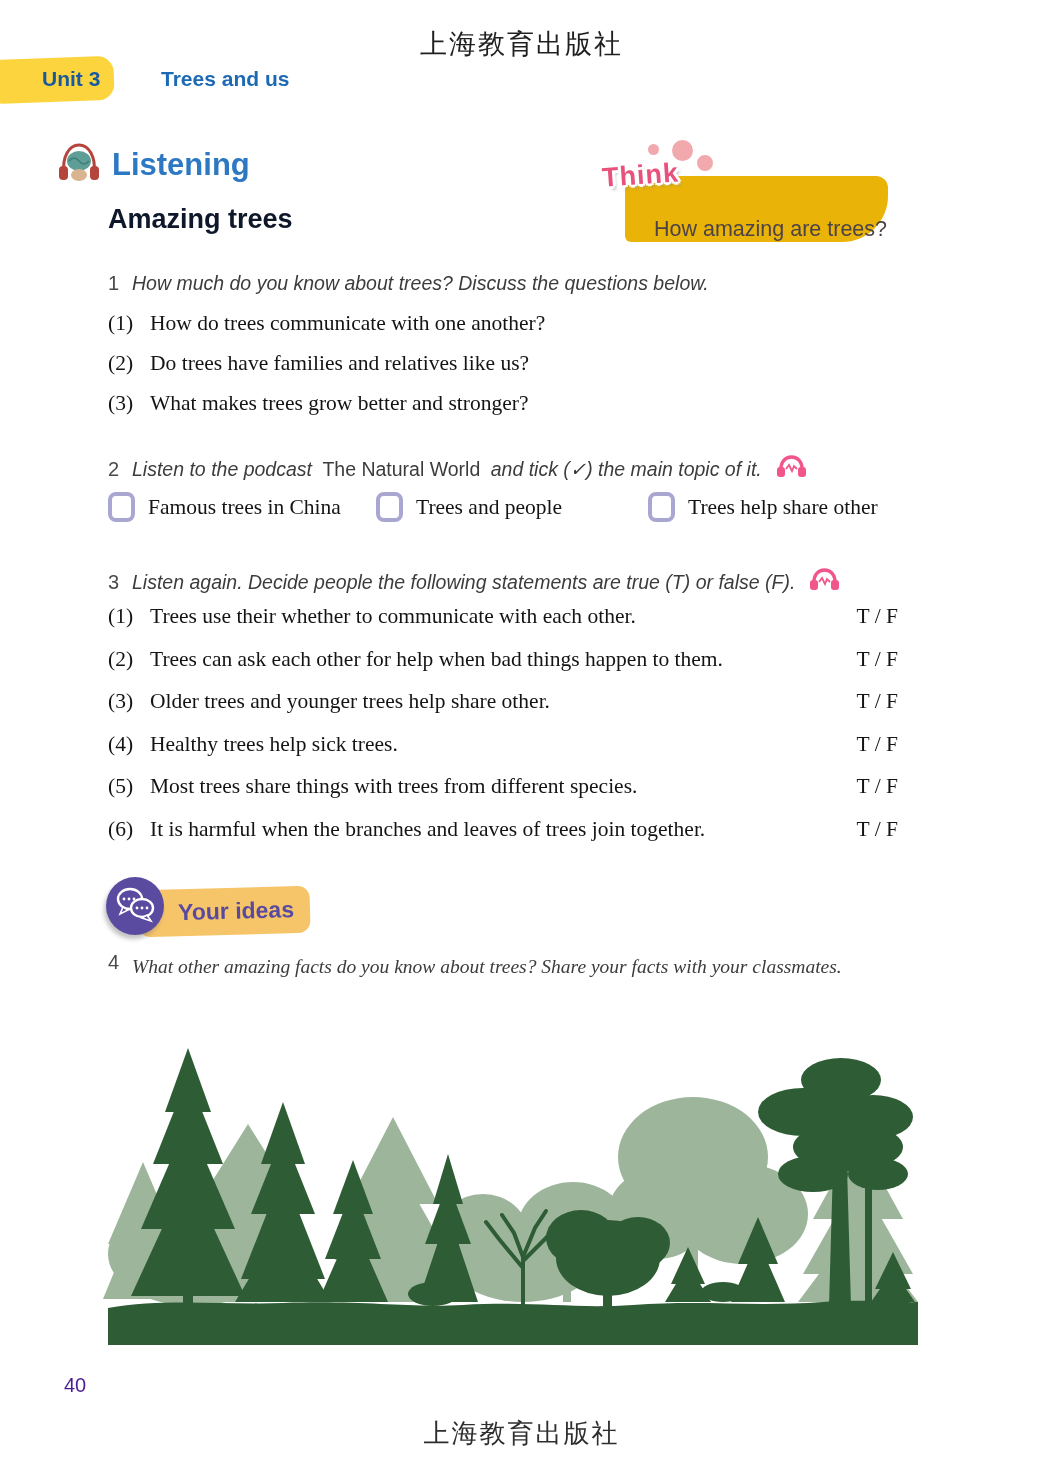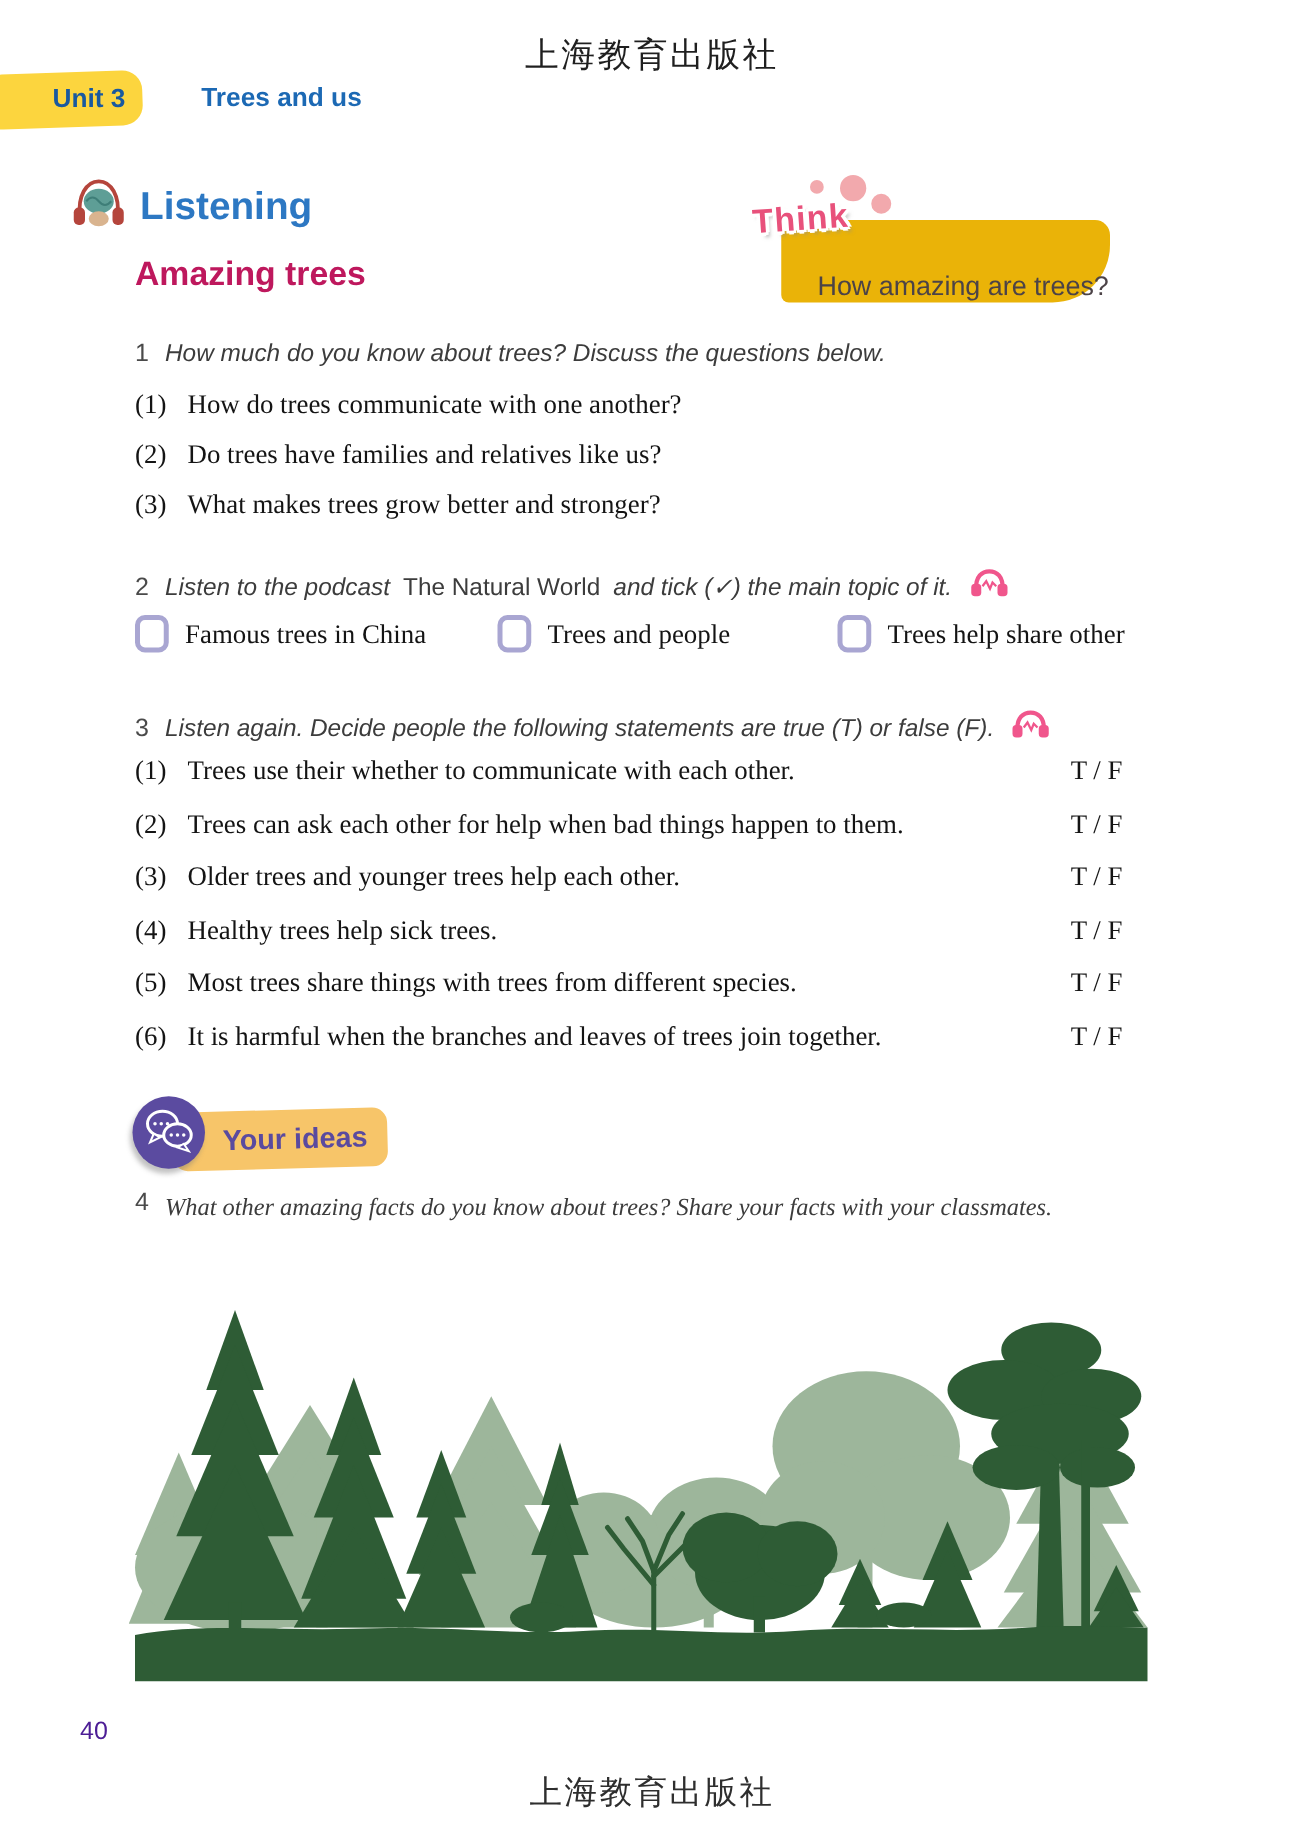--- a/index.html
+++ b/index.html
@@ -17,21 +17,21 @@
   
   .unit-badge { position:absolute; left:-14px; top:58px; width:128px; height:44px;
     background:#fcd53e; border-radius:16px; transform:rotate(-2deg);
     display:flex; align-items:center; justify-content:flex-end; padding-right:14px; }
   .unit-badge span { font-size:21px; font-weight:bold; color:#19599f; transform:rotate(2deg); }
   .unit-title { position:absolute; left:113px; top:67px; font-size:21px; font-weight:bold; color:#1c69b4;margin-left:48px; }
 
   
   .listening-row { position:absolute; left:56px; top:139px; display:flex; align-items:center; gap:10px; }
   .listening-title { font-size:31px; font-weight:bold; color:#2d78c3; }
-  .section-subtitle { position:absolute; left:108px; top:204px; font-size:27px; font-weight:bold; color:#be185d; }
+  .section-subtitle { position:absolute; left:108px; top:204px; font-size:27px; font-weight:bold; color:#0f172a; }
 
   
   .think-dot { position:absolute; border-radius:50%; background:#f2a9ad; }
   .dot-small { left:648px; top:144px; width:11px; height:11px; }
   .dot-big { left:672px; top:140px; width:21px; height:21px; }
   .think-ring { position:absolute; left:697px; top:155px; width:15px; height:15px;
     border:8px solid #f2a9ad; border-radius:50%; background:#fff; }
   .think-label { position:absolute; left:602px; top:160px; font-size:27px; font-weight:bold;
     color:#e8517b; transform:rotate(-4deg); letter-spacing:1px;
     text-shadow:-2px -2px 0 #fff, 2px -2px 0 #fff, -2px 2px 0 #fff, 2px 2px 0 #fff,
@@ -46,21 +46,21 @@
   .task-instruction { font-size:19.5px; font-style:italic; color:#3c3c3c; }
   .task-instruction .upright { font-style:normal; }
   .serif-row { position:absolute; left:108px; display:flex; align-items:baseline;
     font-family:"Liberation Serif", serif; font-size:21.5px; color:#141414; }
   .q-num { width:42px; flex:none; }
   .audio-icon-wrap { display:inline-block; margin-left:14px; transform:translateY(3px); }
 
   
   .options-row { position:absolute; left:108px; top:492px; width:800px; display:flex; }
   .option { display:flex; align-items:center; }
-  .option.o1 { width:290px; } .option.o2 { width:272px; }
+  .option.o1 { width:268px; } .option.o2 { width:272px; }
   .checkbox { width:27px; height:30px; border:4px solid #a9a6d2; border-radius:8px;
     background:#fff; flex:none; margin-right:13px; }
   .option-label { font-family:"Liberation Serif", serif; font-size:21.5px; color:#141414; }
 
   
   .statements { position:absolute; left:108px; top:604px; width:790px;
     display:flex; flex-direction:column; gap:17.5px; }
   .statement { display:flex; align-items:baseline; font-family:"Liberation Serif", serif;
     font-size:21.5px; color:#141414; }
   .statement .text { flex:1; }
@@ -185,21 +185,21 @@
       <span class="text">Trees use their whether to communicate with each other.</span>
       <span class="tf">T / F</span>
     </div>
     <div class="statement">
       <span class="q-num">(2)</span>
       <span class="text">Trees can ask each other for help when bad things happen to them.</span>
       <span class="tf">T / F</span>
     </div>
     <div class="statement">
       <span class="q-num">(3)</span>
-      <span class="text">Older trees and younger trees help each other.</span>
+      <span class="text">Older trees and younger trees help share other.</span>
       <span class="tf">T / F</span>
     </div>
     <div class="statement">
       <span class="q-num">(4)</span>
       <span class="text">Healthy trees help sick trees.</span>
       <span class="tf">T / F</span>
     </div>
     <div class="statement">
       <span class="q-num">(5)</span>
       <span class="text">Most trees share things with trees from different species.</span>

